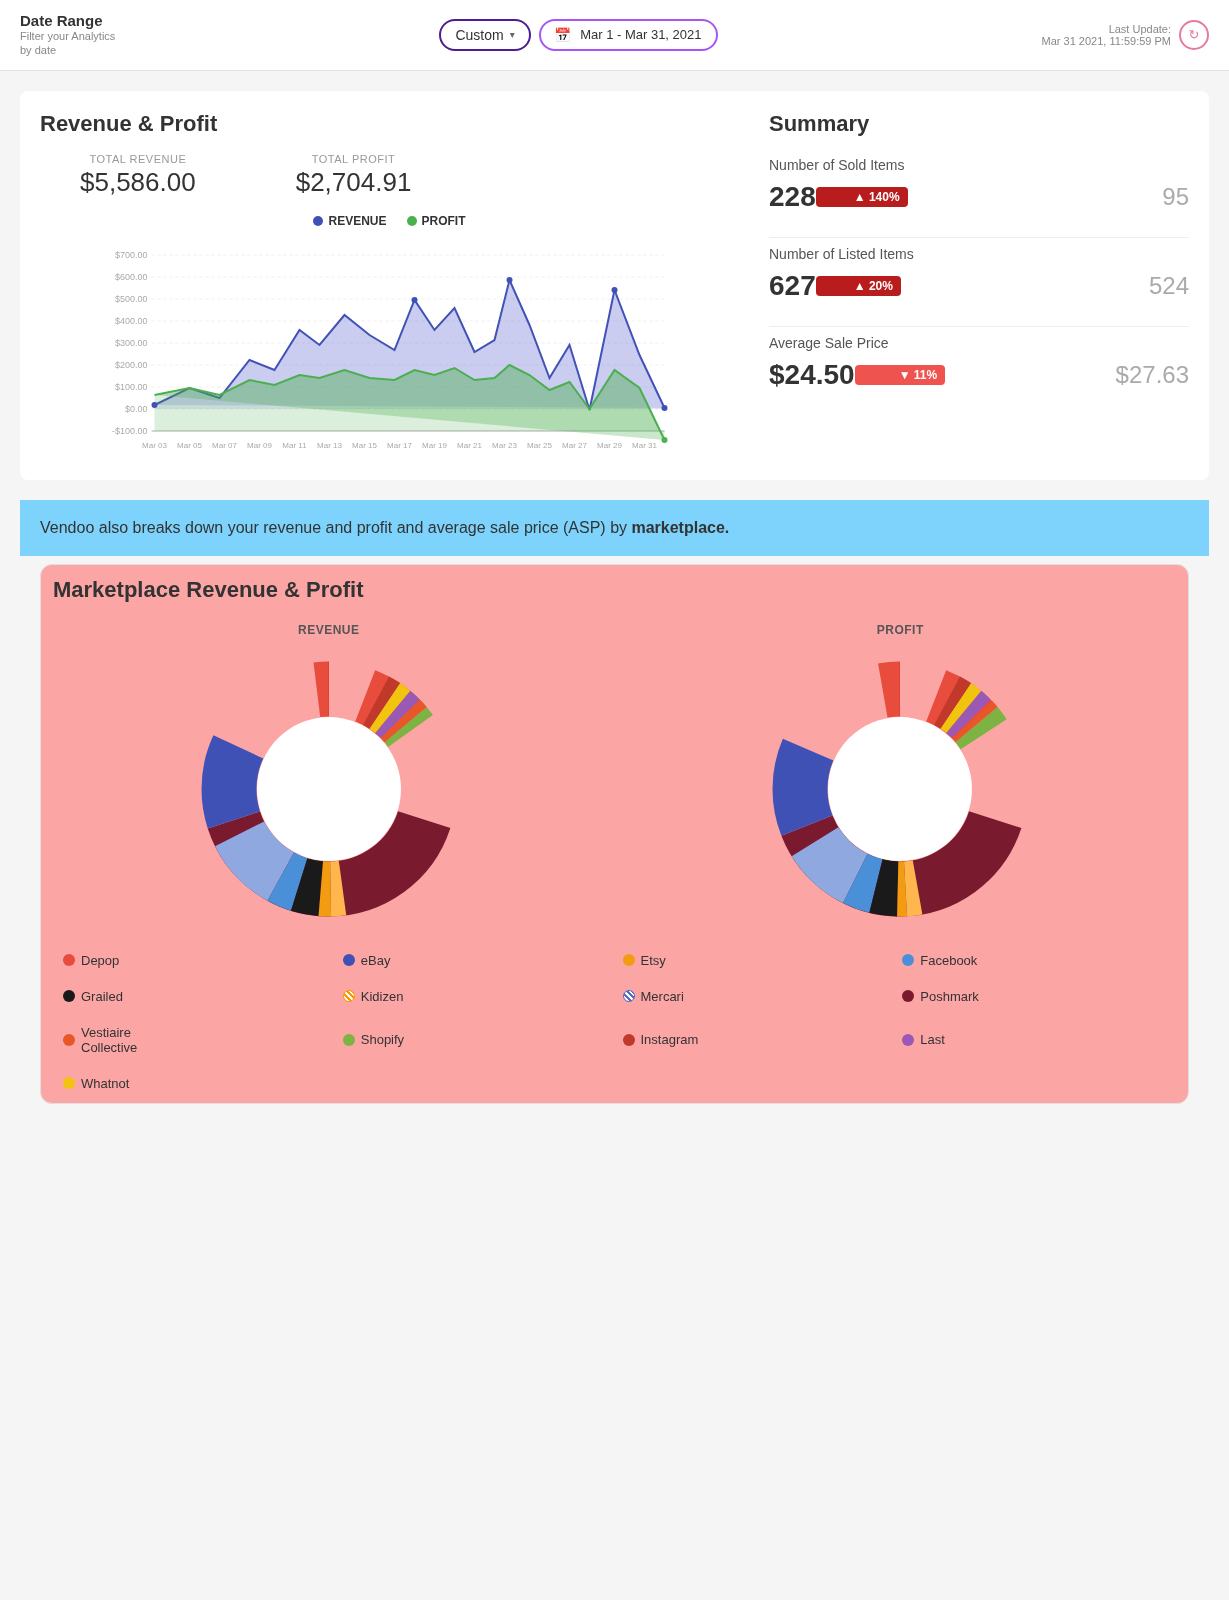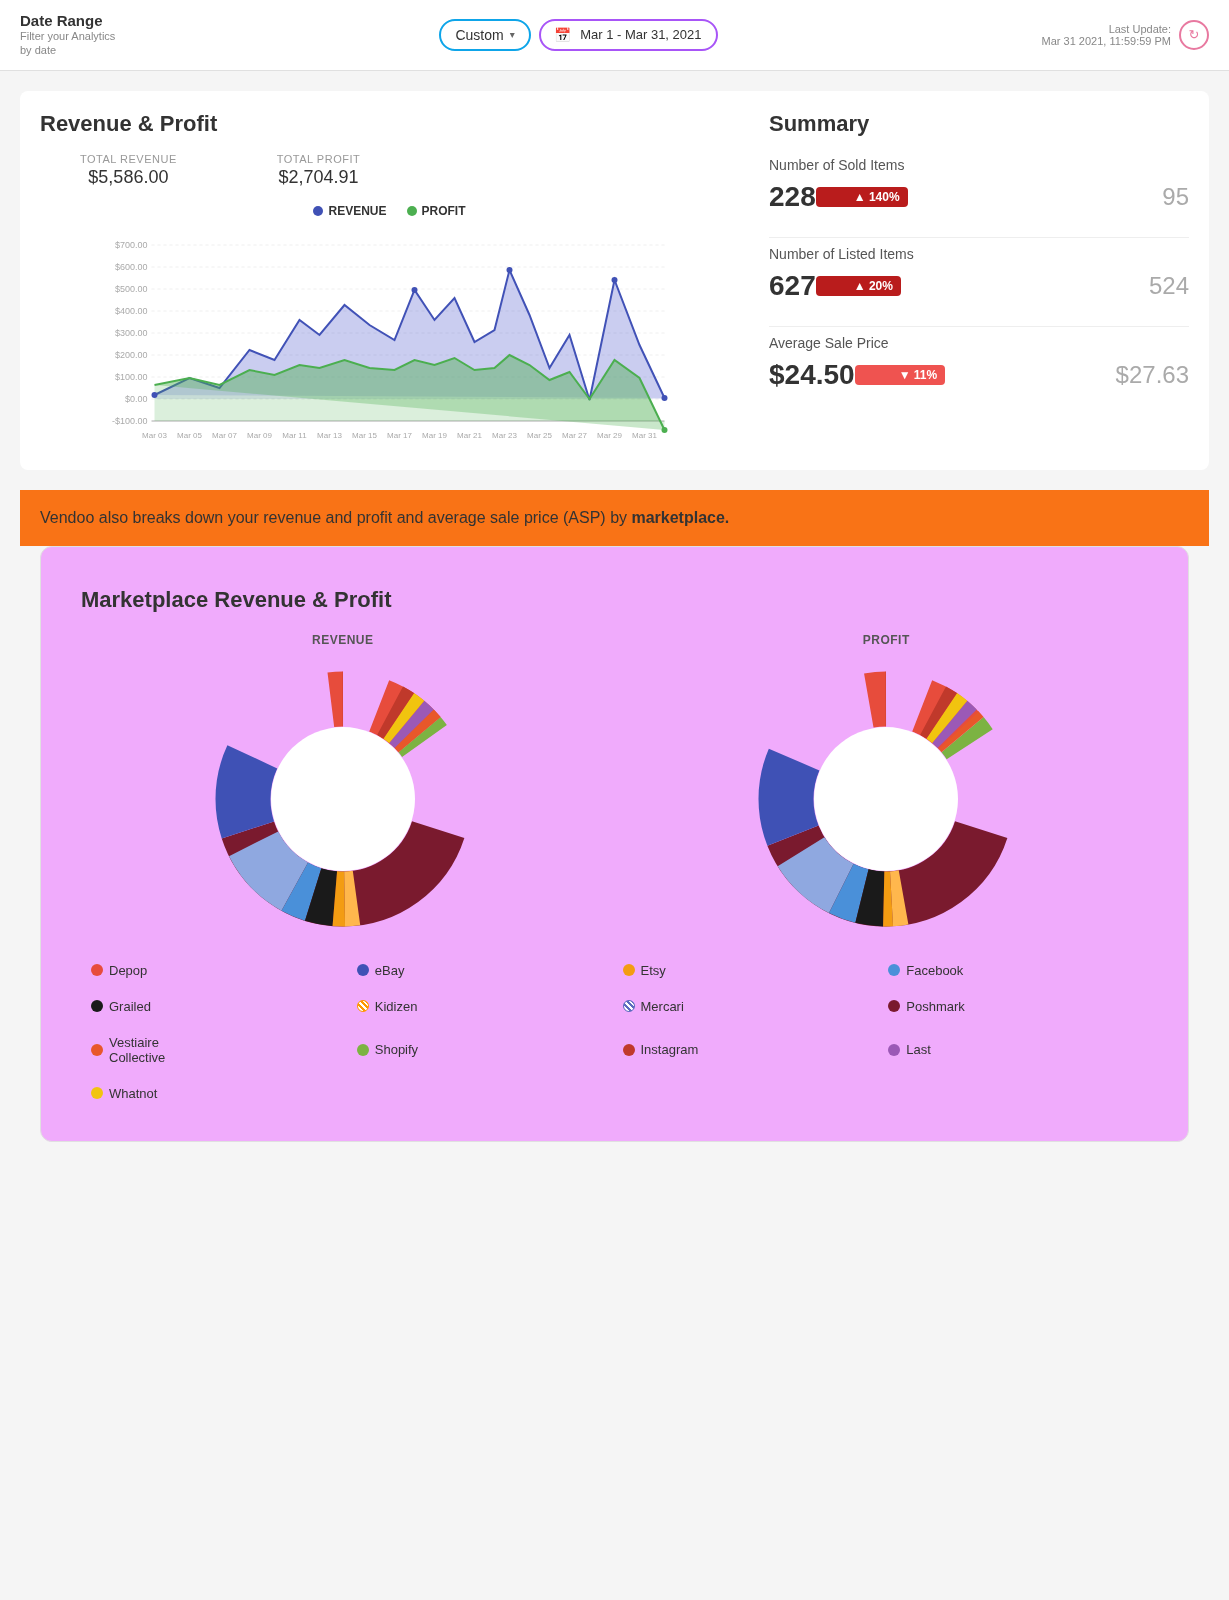--- a/index.html
+++ b/index.html
@@ -11,21 +11,21 @@
       display: flex;
       align-items: center;
       justify-content: space-between;
       border-bottom: 1px solid #e0e0e0;
     }
     .date-range-label h3 { font-size: 15px; font-weight: 600; color: #333; }
     .date-range-label p { font-size: 11px; color: #888; line-height: 1.3; }
 
     .date-controls { display: flex; align-items: center; gap: 8px; }
     .custom-dropdown {
-      border: 2px solid #0ea5e9;
+      border: 2px solid #4c1d95;
       border-radius: 20px;
       padding: 6px 14px;
       font-size: 14px;
       color: #333;
       background: #fff;
       display: flex;
       align-items: center;
       gap: 6px;
       cursor: pointer;
     }
@@ -67,48 +67,48 @@
       background: #fff;
       padding: 20px;
       border-radius: 8px;
       margin-bottom: 20px;
     }
 
     .revenue-profit h2 { font-size: 22px; font-weight: 600; margin-bottom: 16px; }
     .metrics-row { display: flex; gap: 60px; margin-bottom: 16px; }
     .metric-col { text-align: center; margin-left: 40px; }
     .metric-col .metric-label { font-size: 11px; color: #999; letter-spacing: 0.5px; text-transform: uppercase; }
-    .metric-col .metric-value { font-size: 18px; font-weight: 300; color: #333; margin-top: 2px; }
+    .metric-col .metric-value { font-size: 26px; font-weight: 300; color: #333; margin-top: 2px; }
 
     .legend-row { display: flex; gap: 20px; margin-bottom: 12px; justify-content: center; }
     .legend-item { display: flex; align-items: center; gap: 5px; font-size: 12px; font-weight: 600; text-transform: uppercase; }
     .legend-dot { width: 10px; height: 10px; border-radius: 50%; }
 
     .chart-area { position: relative; width: 100%; height: 220px; }
 
     .summary-panel h2 { font-size: 22px; font-weight: 600; margin-bottom: 20px; }
     .summary-item { margin-bottom: 24px; }
     .summary-item-label { font-size: 14px; color: #555; margin-bottom: 8px; }
     .summary-numbers { display: flex; align-items: center; }
     .summary-main { font-size: 28px; font-weight: 700; }
     .badge { padding: 3px 8px; border-radius: 4px; font-size: 12px; font-weight: 600; display: flex; align-items: center; gap: 2px; }
     .badge-green { background: #b91c1c; color: #fff; padding-left: 38px; }
     .badge-red { background: #ef5350; color: #fff; padding-left: 44px; }
     .summary-compare { font-size: 24px; color: #aaa; font-weight: 400; margin-left: auto; }
     .divider { border: none; border-bottom: 1px solid #eee; margin: 8px 0; }
 
-    .description-text { padding: 16px 20px; background: #f97316; font-size: 16px; color: #333; line-height: 1.5; }
+    .description-text { padding: 16px 20px; background: #7dd3fc; font-size: 16px; color: #333; line-height: 1.5; }
     .description-text strong { font-weight: 700; }
 
     .marketplace-card {
-      background: #f0abfc;
+      background: #fca5a5;
       border: 1px solid #e0e0e0;
       border-radius: 12px;
-      padding: 40px;
-      margin: 0 20px 20px;
+      padding: 12px;
+      margin: 8px 20px 20px;
     }
     .marketplace-card h2 { font-size: 22px; font-weight: 600; margin-bottom: 20px; }
 
     .donut-charts { display: flex; gap: 20px; justify-content: center; margin-bottom: 24px; }
     .donut-wrapper { text-align: center; flex: 1; }
     .donut-title { font-size: 12px; font-weight: 700; text-transform: uppercase; letter-spacing: 0.5px; margin-bottom: 12px; color: #555; }
     .donut-svg { display: block; margin: 0 auto; }
 
     .legend-grid {
       display: grid;

